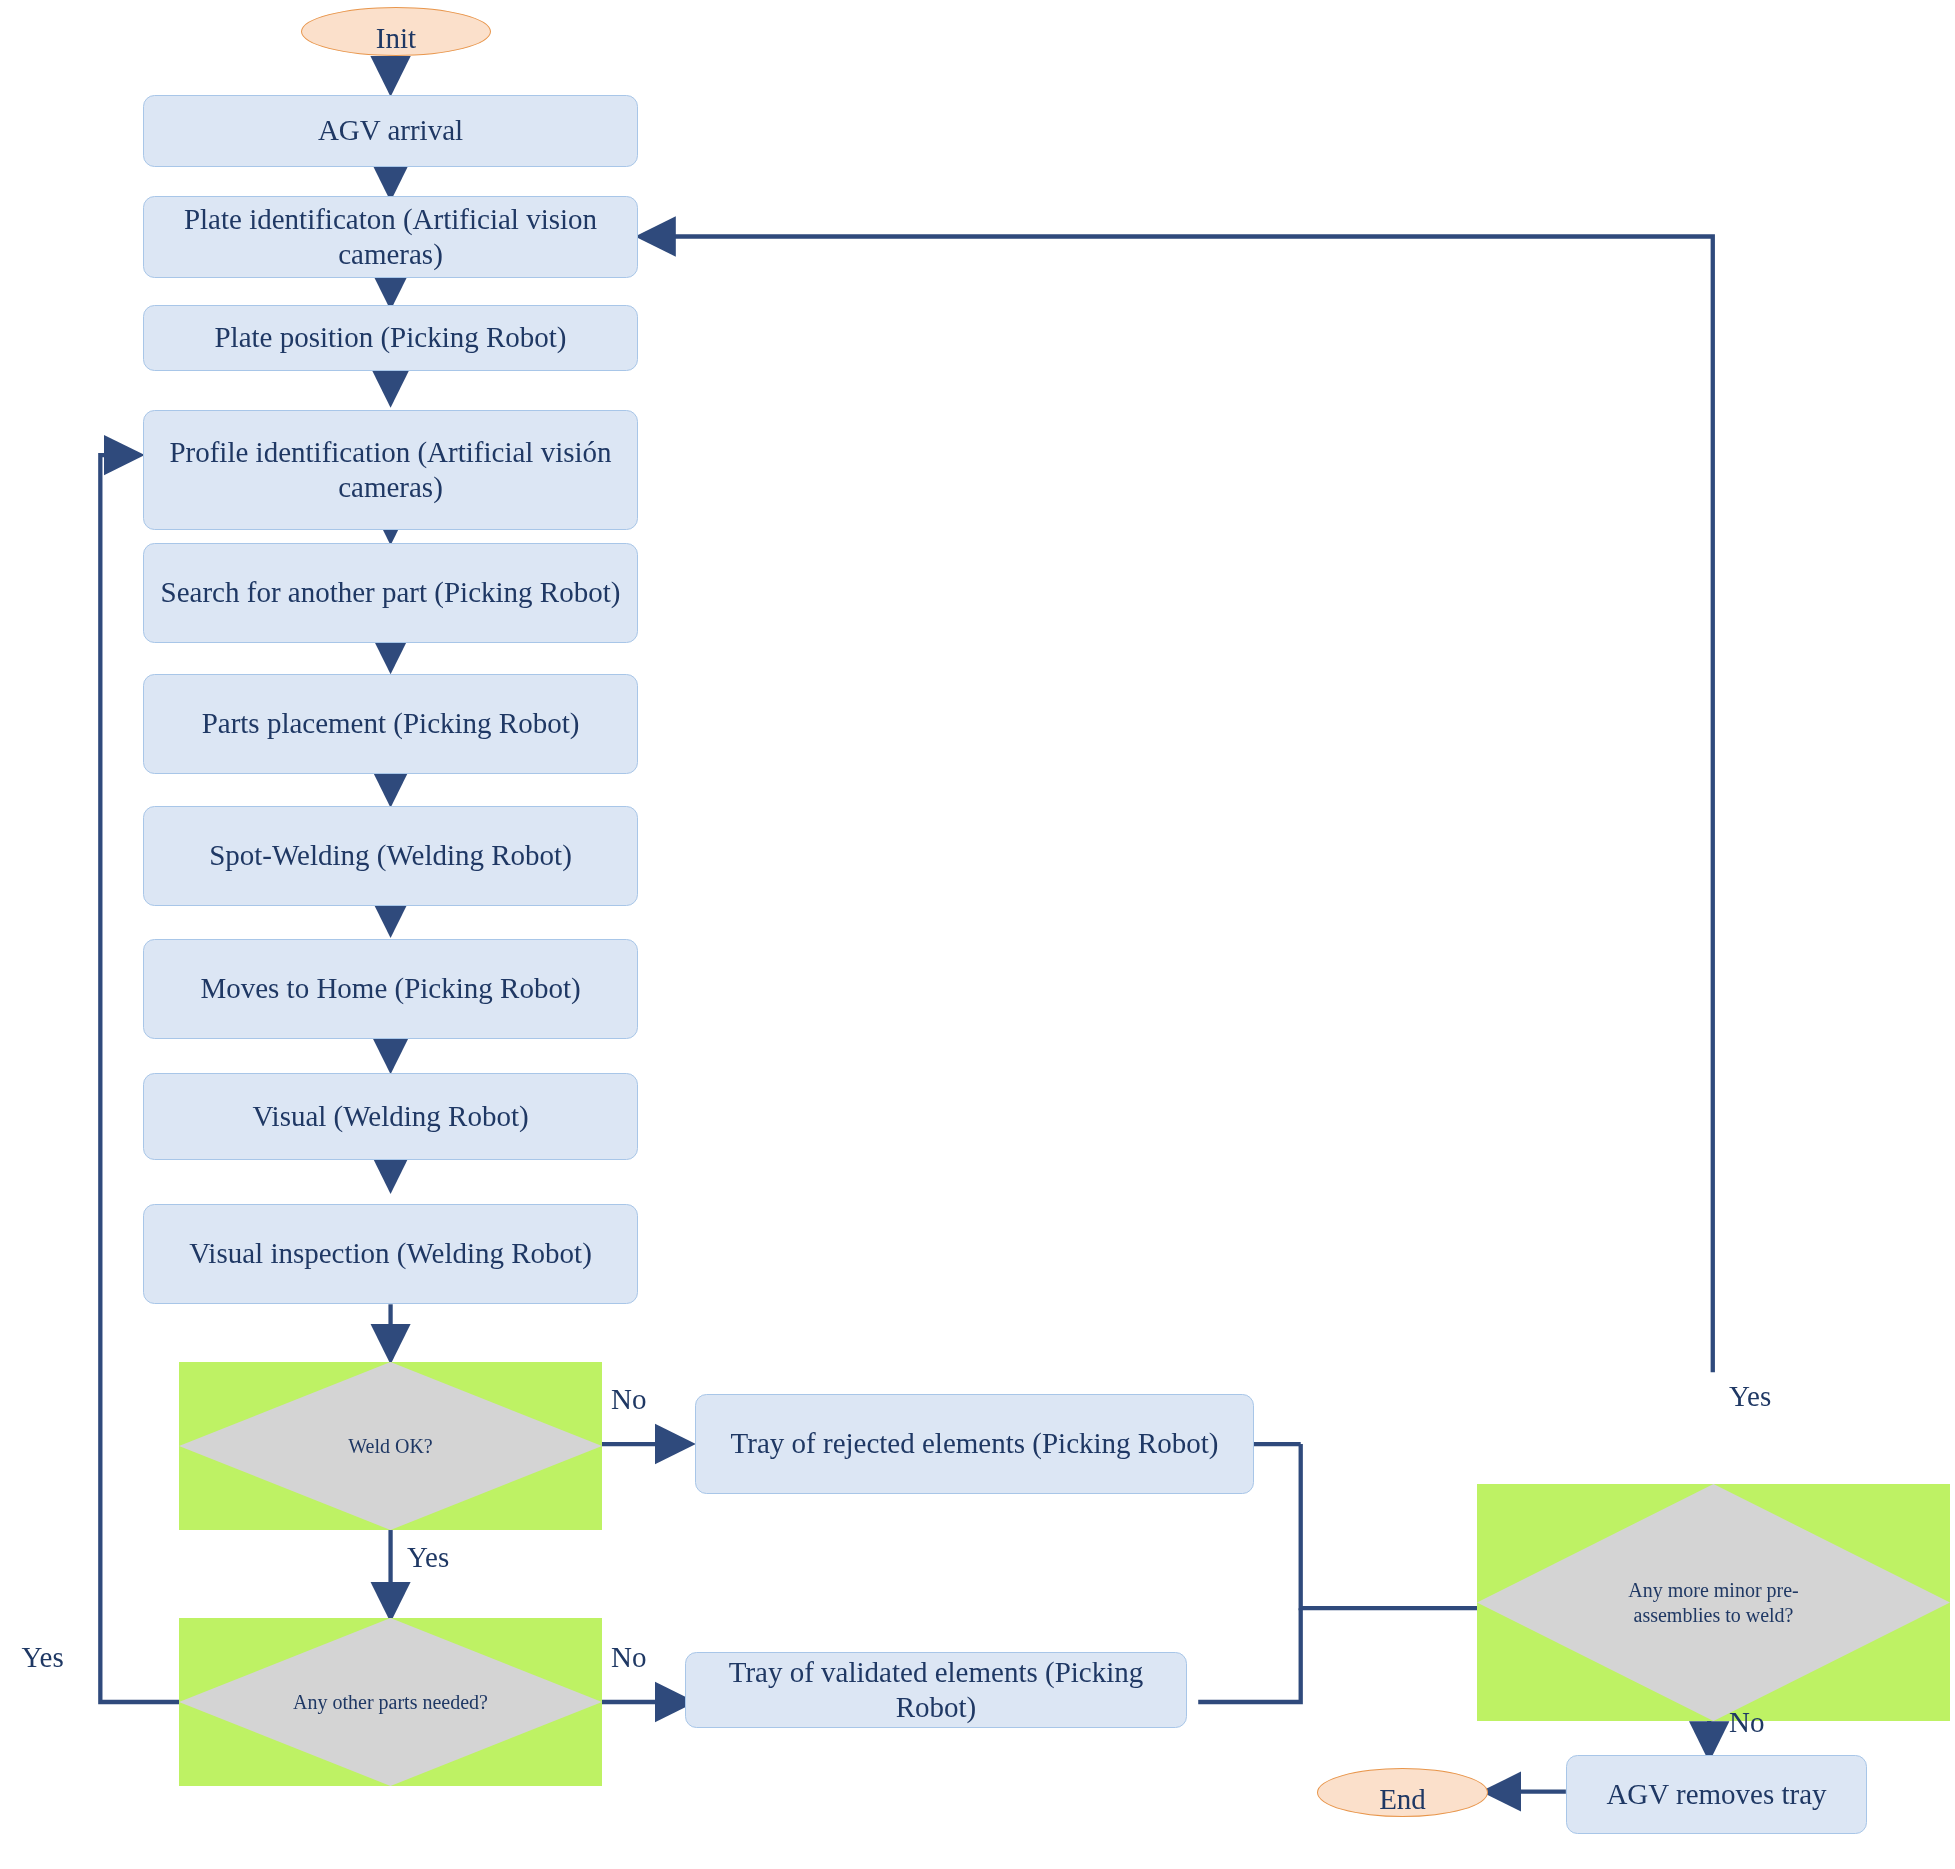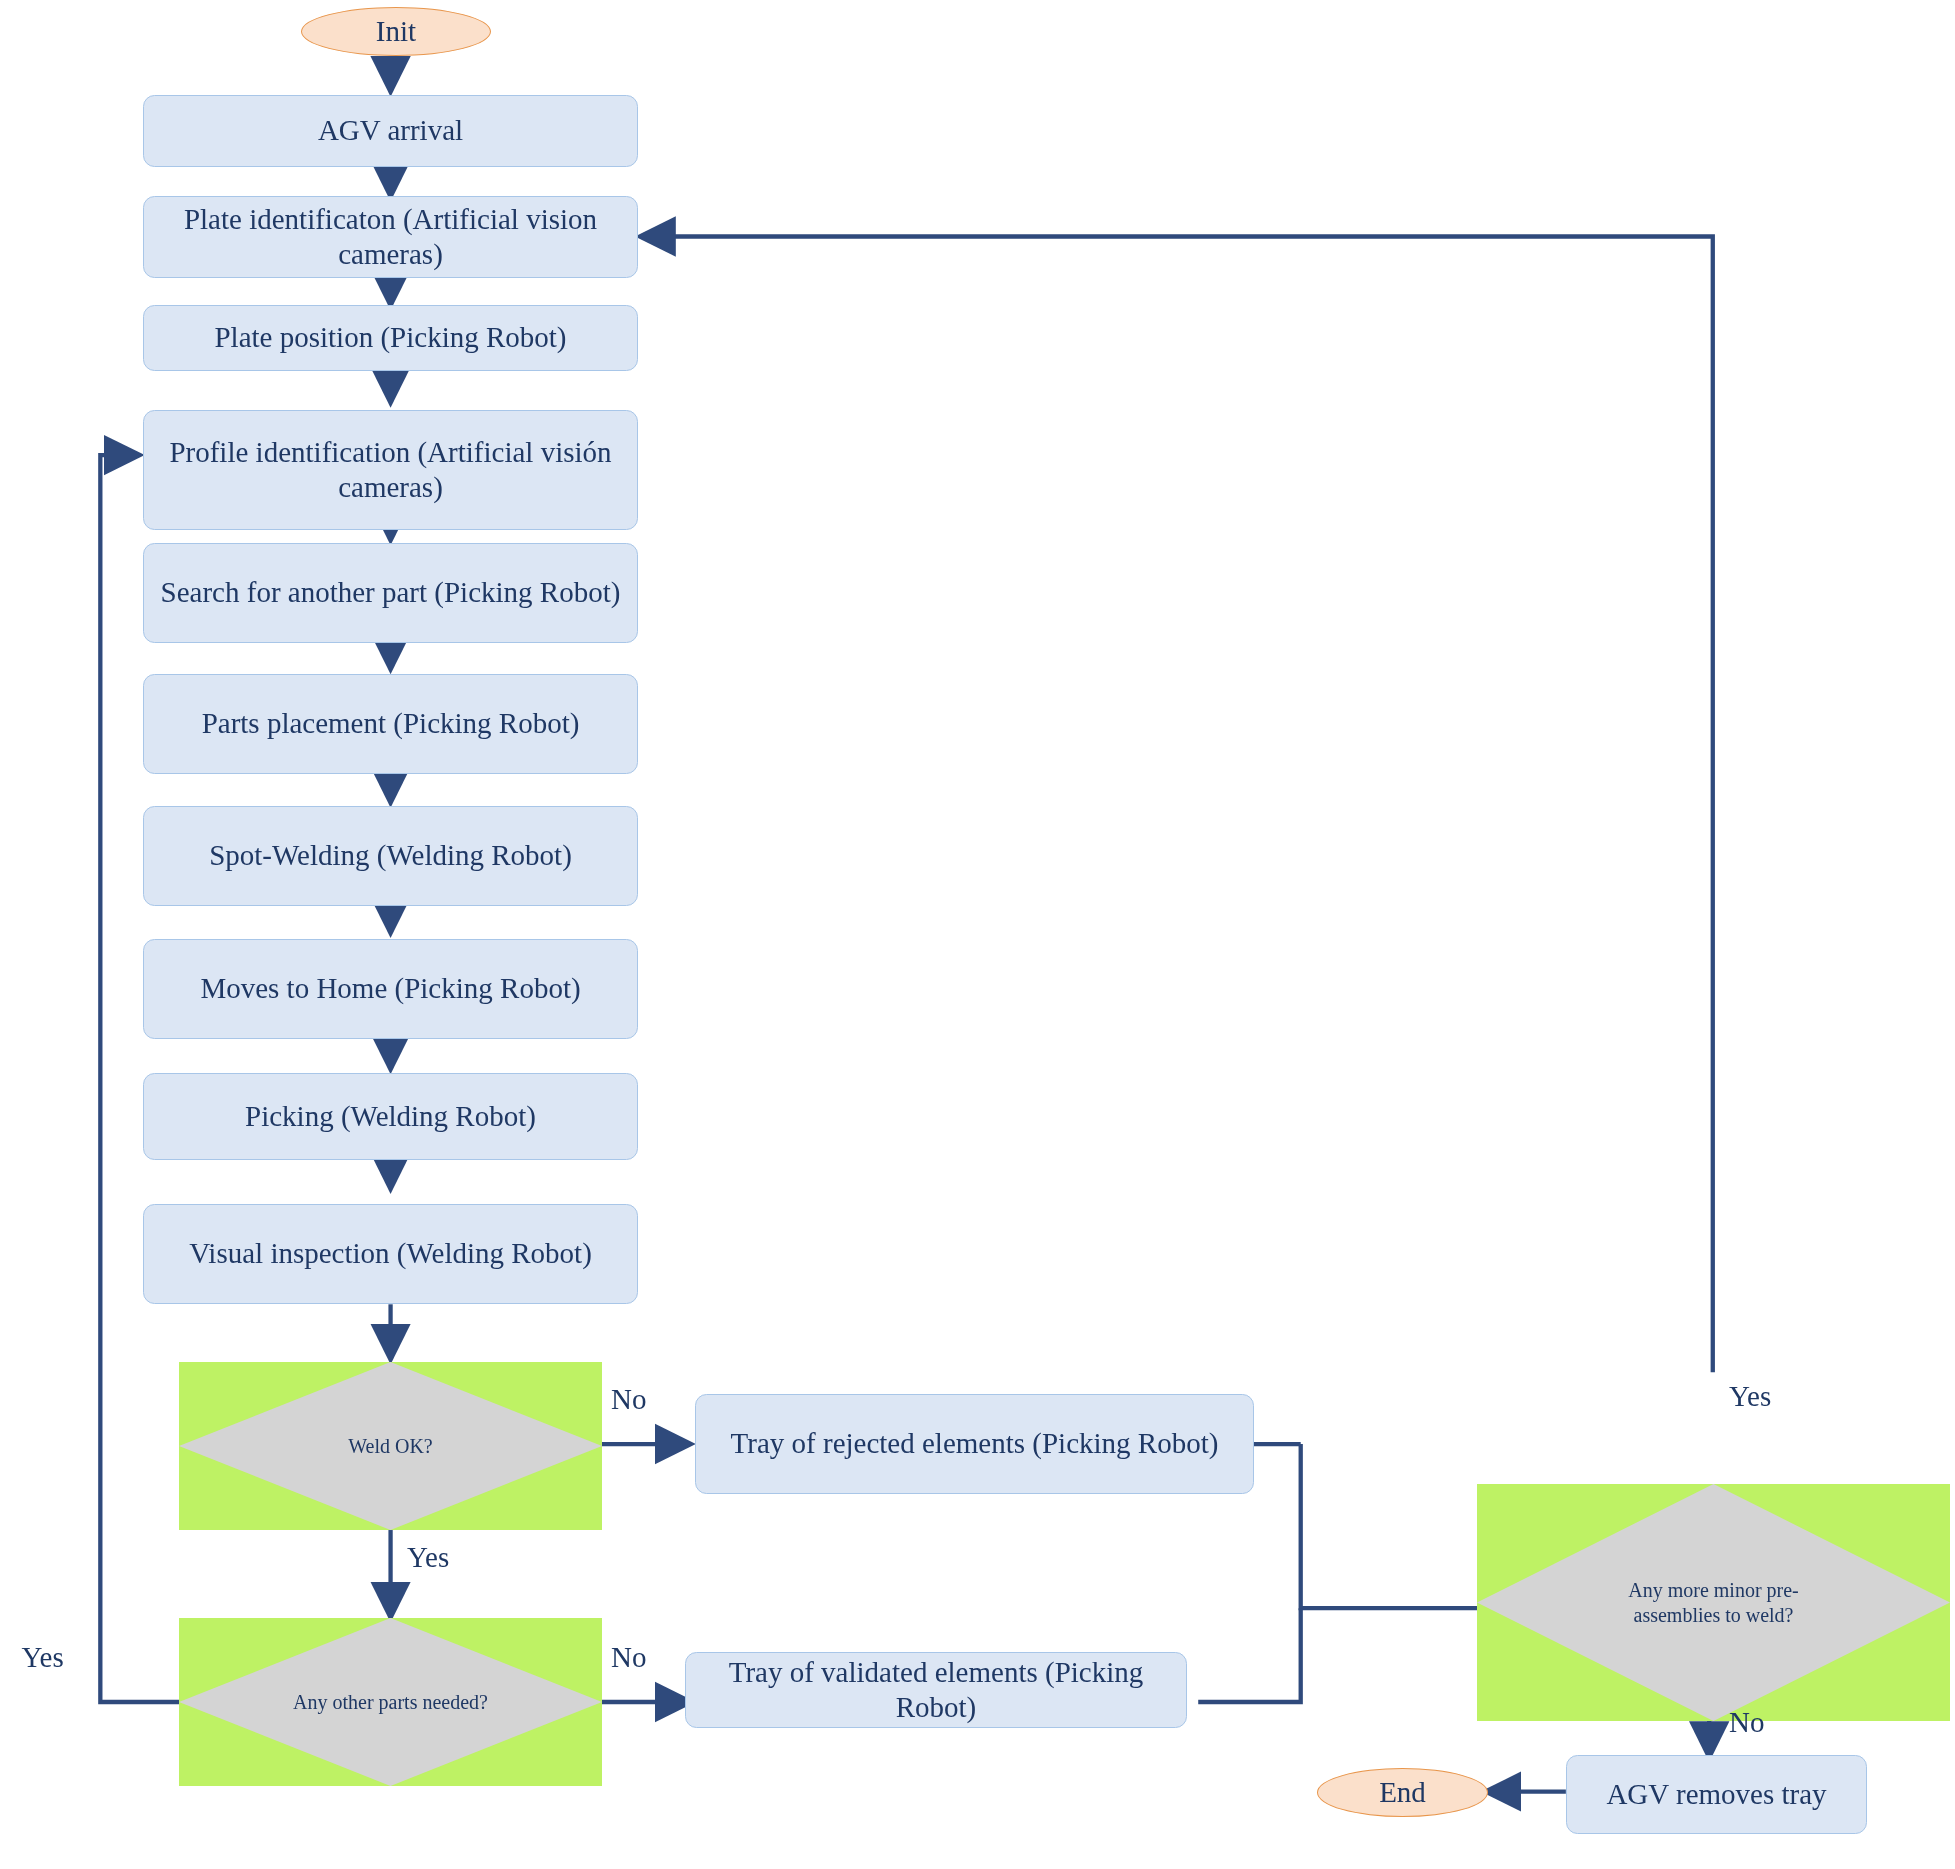--- a/index.html
+++ b/index.html
@@ -7,21 +7,21 @@
   #canvas{position:relative;width:1955px;height:1869px;background:#ffffff;overflow:hidden;}
   #edges{position:absolute;left:0;top:0;width:1955px;height:1869px;}
 
   .node{position:absolute;box-sizing:border-box;display:flex;align-items:center;
         justify-content:center;text-align:center;color:#1f3864;}
 
   .proc{background:#dce6f4;border:1.4px solid #a8c6e8;border-radius:11.5px;
         font-size:29px;line-height:1.22;padding:4.3px 10px;}
 
   .term{background:#fbe0cb;border:1.4px solid #e8964c;border-radius:50%;
-        font-size:29px;}
+        font-size:29px;align-items:flex-end;}
 
   .decision{background:#bef264;font-size:20px;line-height:1.22;}
   .decision .dtext{position:relative;z-index:2;}
   .dshape{position:absolute;left:0;top:0;width:100%;height:100%;z-index:1;}
 
   .elabel{position:absolute;color:#1f3864;font-size:29px;white-space:nowrap;}
 </style>
 </head>
 <body>
 
@@ -94,21 +94,21 @@
 
   <div class="node proc" style="left:143px;top:806px;width:495px;height:100px;">
     <span>Spot-Welding (Welding Robot)</span>
   </div>
 
   <div class="node proc" style="left:143px;top:939px;width:495px;height:100px;">
     <span>Moves to Home (Picking Robot)</span>
   </div>
 
   <div class="node proc" style="left:143px;top:1073px;width:495px;height:87px;">
-    <span>Picking (Welding Robot)</span>
+    <span>Visual (Welding Robot)</span>
   </div>
 
   <div class="node proc" style="left:143px;top:1204px;width:495px;height:100px;">
     <span>Visual inspection (Welding Robot)</span>
   </div>
 
   <div class="node proc" style="left:695px;top:1394px;width:559px;height:100px;">
     <span>Tray of rejected elements (Picking Robot)</span>
   </div>
 

